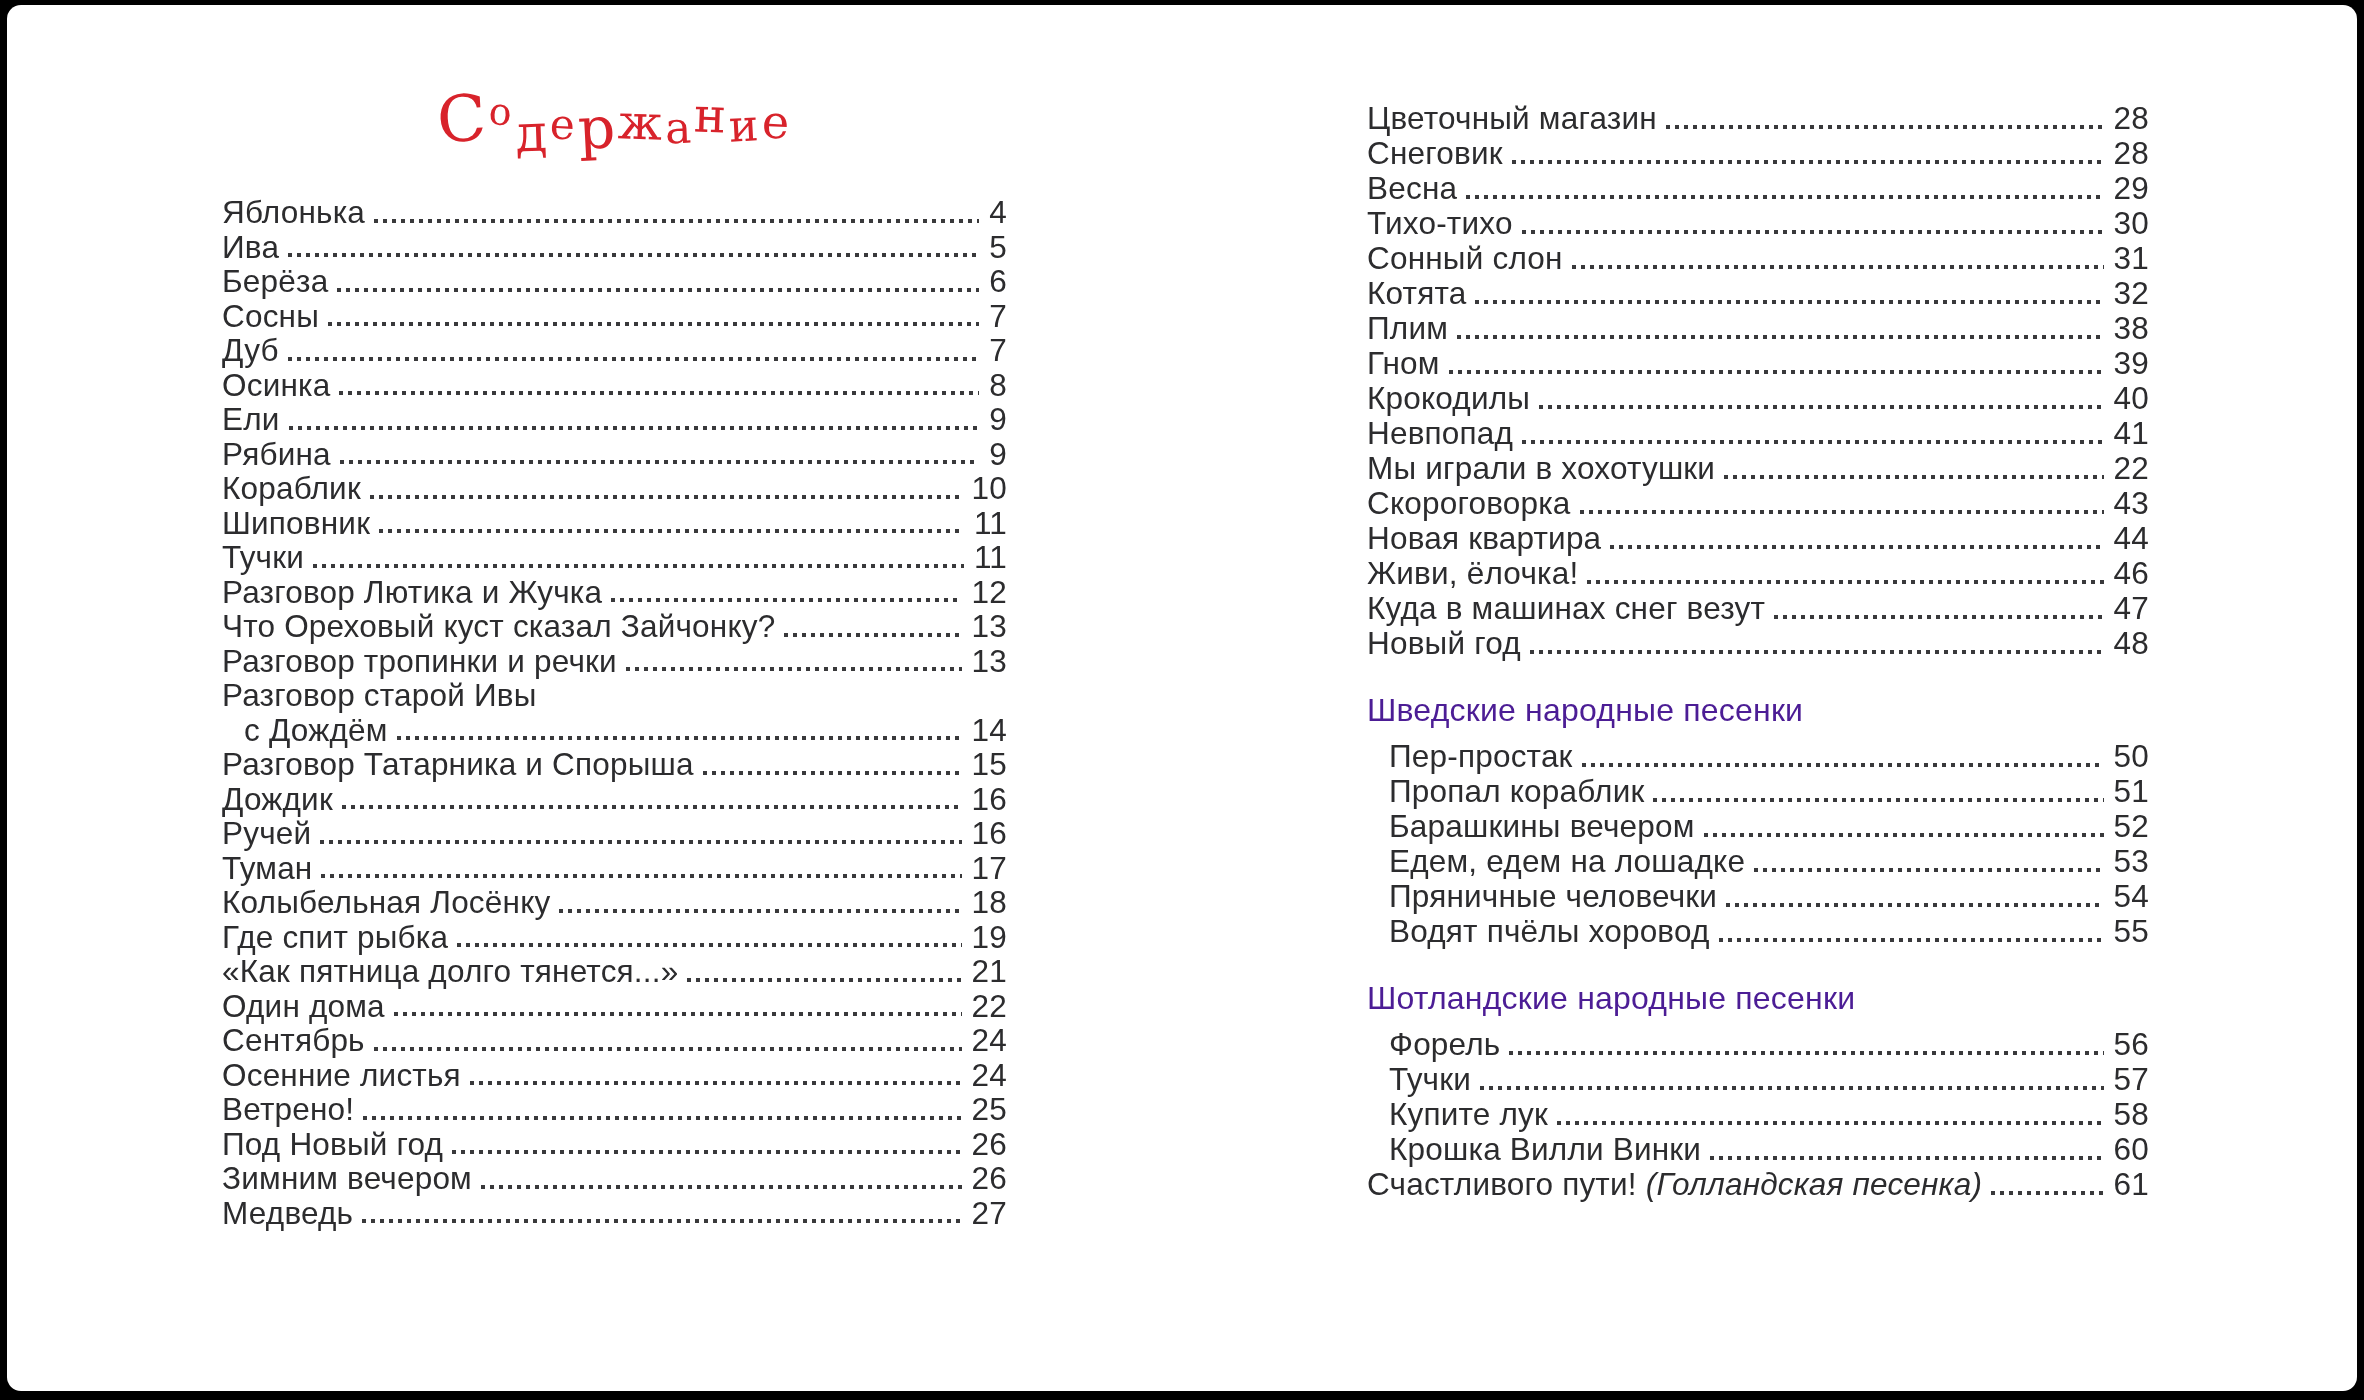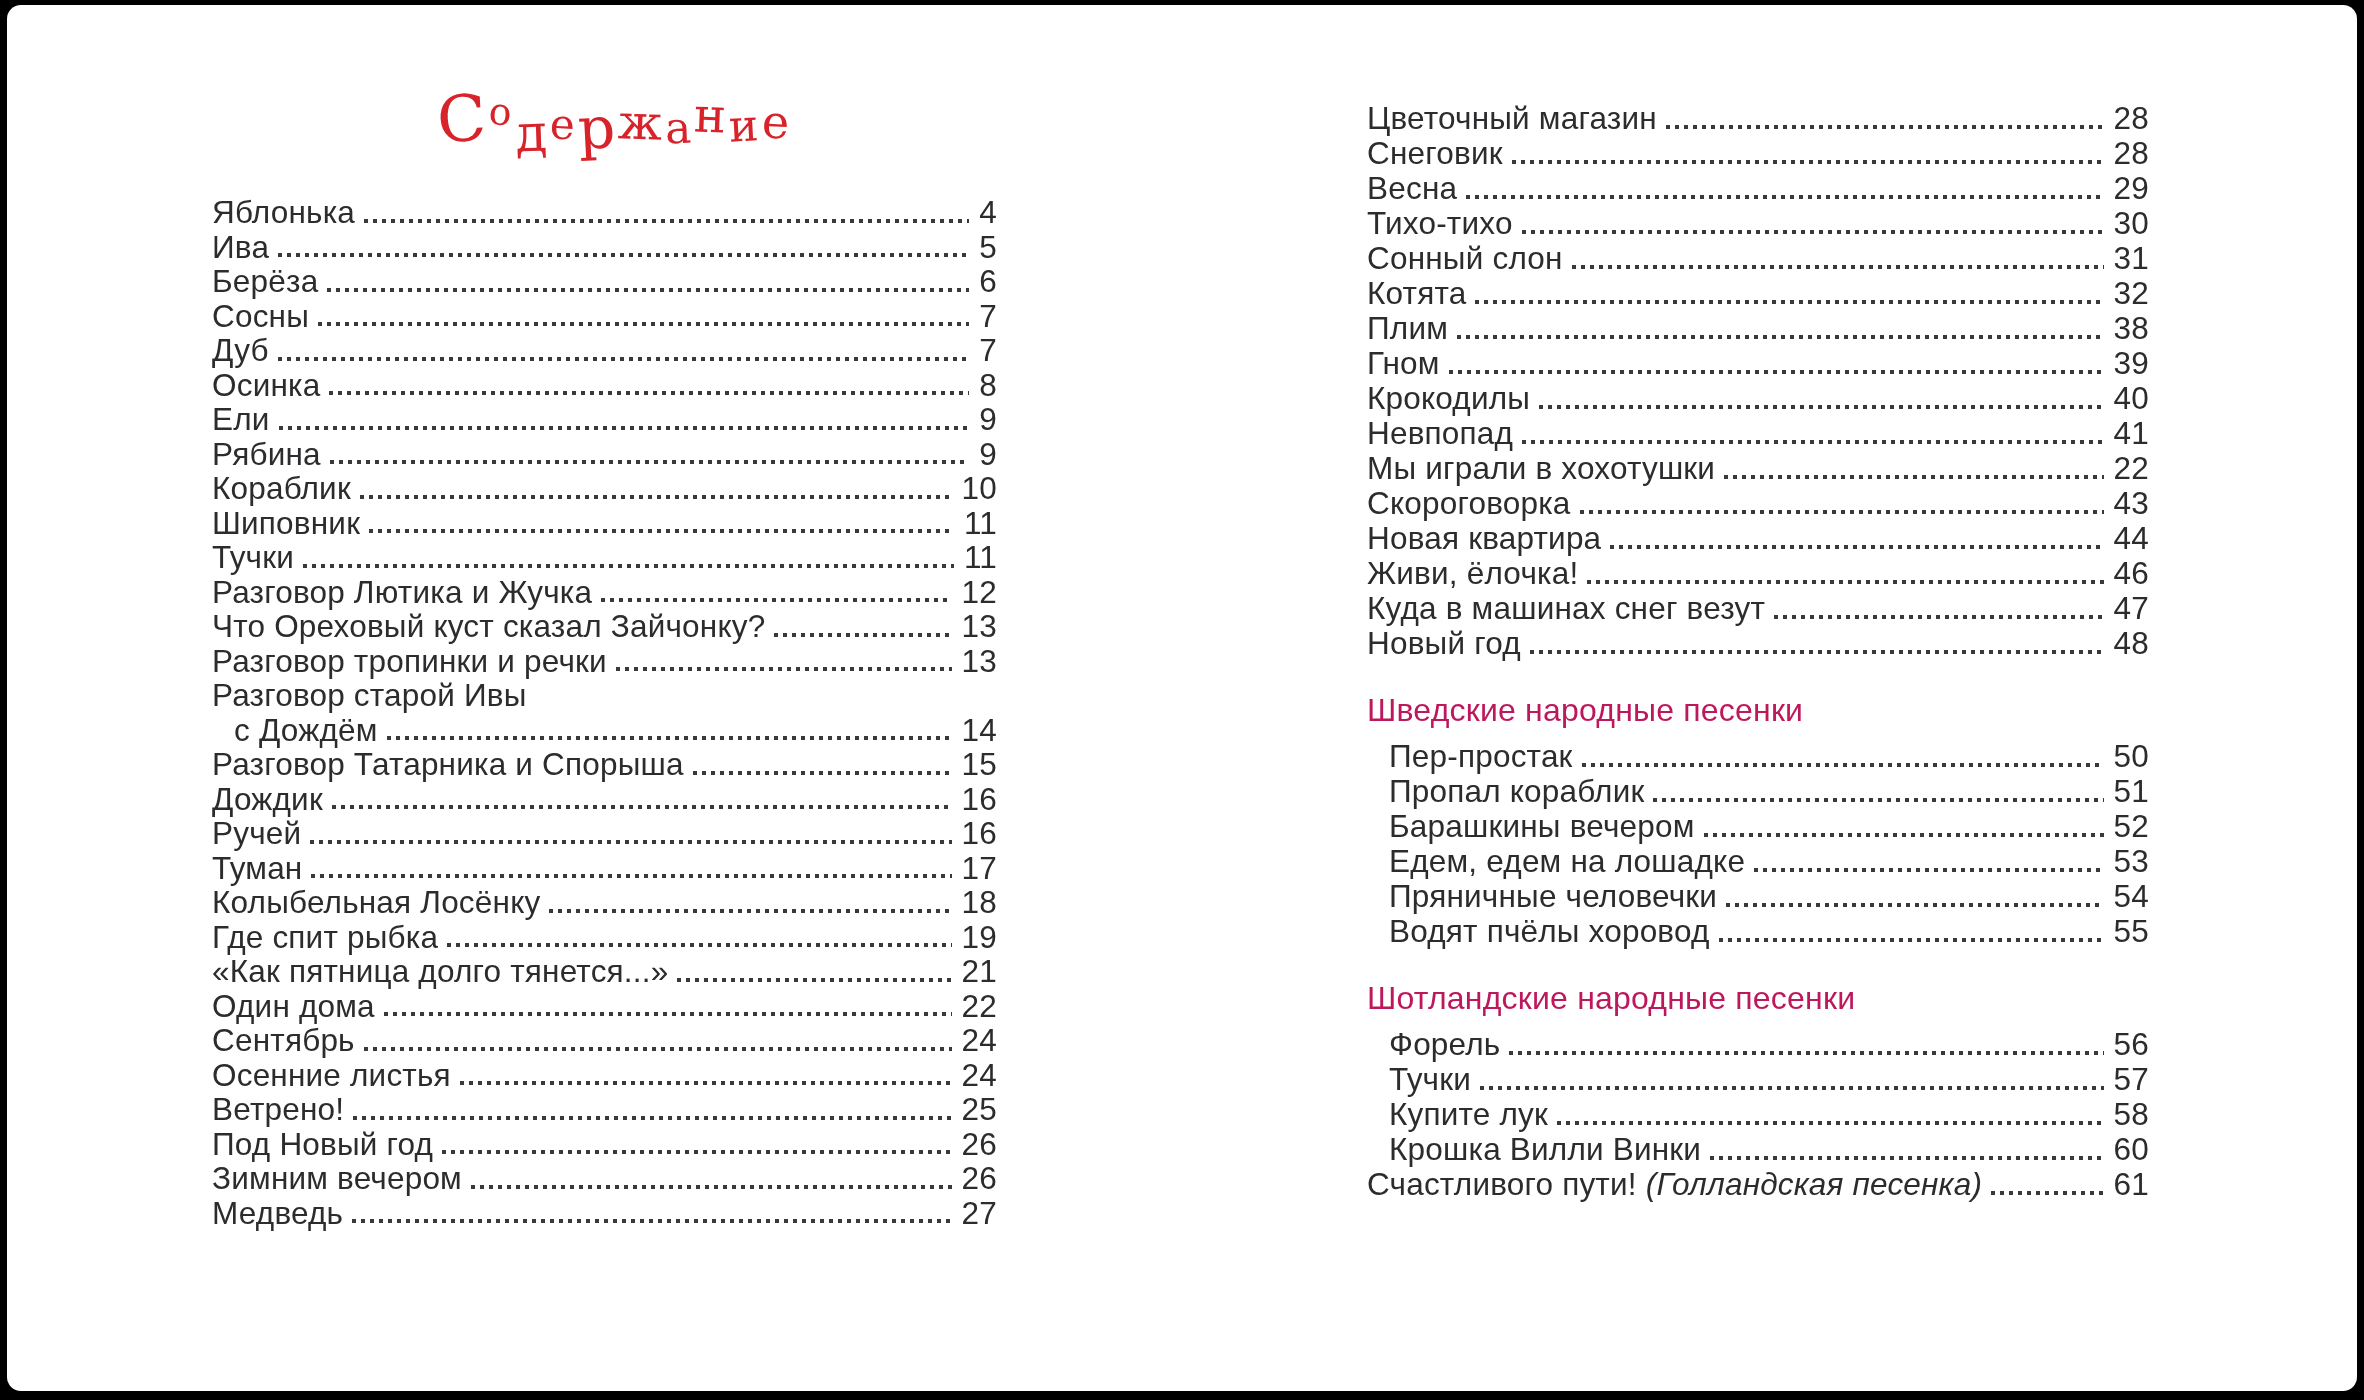--- a/index.html
+++ b/index.html
@@ -41,39 +41,39 @@
   .tl:nth-child(8)  { font-size: 48px; transform: translateY(-9px) rotate(2deg); }
   .tl:nth-child(9)  { font-size: 44px; transform: rotate(-3deg); }
   .tl:nth-child(10) { font-size: 46px; transform: translateY(-3px) rotate(3deg); }
   
   .col {
     position: absolute;
     font-size: 31.5px;
     color: #2c2c2e;
     letter-spacing: 0.2px;
   }
-  .col-left  { left: 205px;  top: 190px; width: 785px; }
+  .col-left  { left: 215px;  top: 190px; width: 785px; }
   .col-right { left: 1360px; top: 96px;  width: 782px; }
   .row { display: flex; line-height: 34.5px; }
   .col-right .row { line-height: 35px; }
   .row.indent { padding-left: 22px; }
   .txt { white-space: nowrap; }
   .note { font-style: italic; }
   .leader {
     flex: 1 1 auto;
     height: 4px;
     align-self: flex-end;
     margin: 0 10px 7px 9px;
     background-image: repeating-linear-gradient(to right, #39393b 0px, #39393b 4px, transparent 4px, transparent 9px);
     background-repeat: repeat-x;
     min-width: 30px;
   }
   .num { white-space: nowrap; }
   .sec-header {
-    color: #be185d;
+    color: #4c1d95;
     font-size: 32px;
     line-height: 36px;
     margin: 31px 0 11px 0;
     white-space: nowrap;
   }
 </style>
 </head>
 <body>
 
 <div class="frame">

